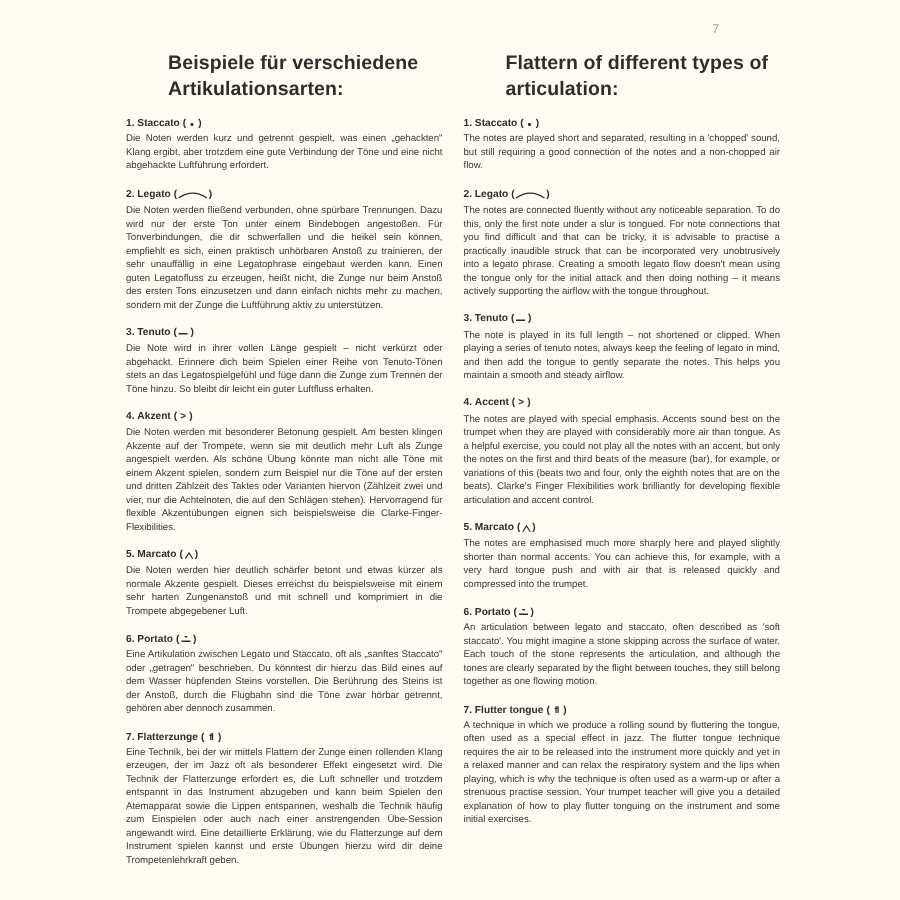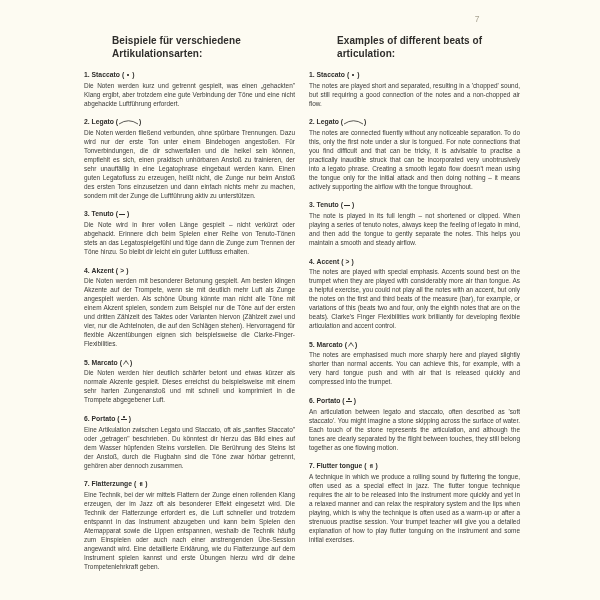--- a/index.html
+++ b/index.html
@@ -33,21 +33,21 @@
     top: 34px;
     left: 84px;
     width: 436px;
     display: flex;
     gap: 14px;
   }
   .column {
     width: 211px;
   }
   .col-heading {
-    font-size: 10px;
+    font-size: 13px;
     font-weight: bold;
     color: #2e2d2b;
     letter-spacing: 0.08px;
     margin: 0 0 10px 0;
     line-height: 1.3;
     padding-left: 28px;
   }
   .section {
     margin-bottom: 9.5px;
   }
@@ -262,21 +262,21 @@
               <span class="paren">(</span>
               <span class="sym sym-flutter">fl</span>
               <span class="paren">)</span>
             </span>
         </div>
         <p class="section-body">Eine Technik, bei der wir mittels Flattern der Zunge einen rollenden Klang erzeugen, der im Jazz oft als besonderer Effekt eingesetzt wird. Die Technik der Flatterzunge erfordert es, die Luft schneller und trotzdem entspannt in das Instrument abzugeben und kann beim Spielen den Atemapparat sowie die Lippen entspannen, weshalb die Technik häufig zum Einspielen oder auch nach einer anstrengenden Übe-Session angewandt wird. Eine detaillierte Erklärung, wie du Flatterzunge auf dem Instrument spielen kannst und erste Übungen hierzu wird dir deine Trompetenlehrkraft geben.</p>
       </div>
     </div>
 
     <div class="column">
-      <h2 class="col-heading">Examples of different beats of articulation:</h2>
+      <h2 class="col-heading">Flattern of different types of articulation:</h2>
 
       <div class="section">
         <div class="section-title">
           <span>1.</span>&nbsp;<span>Staccato</span><span class="sym-wrap">
               <span class="paren">(</span>
               <span class="sym sym-staccato"></span>
               <span class="paren">)</span>
             </span>
         </div>
         <p class="section-body">The notes are played short and separated, resulting in a 'chopped' sound, but still requiring a good connection of the notes and a non-chopped air flow.</p>

